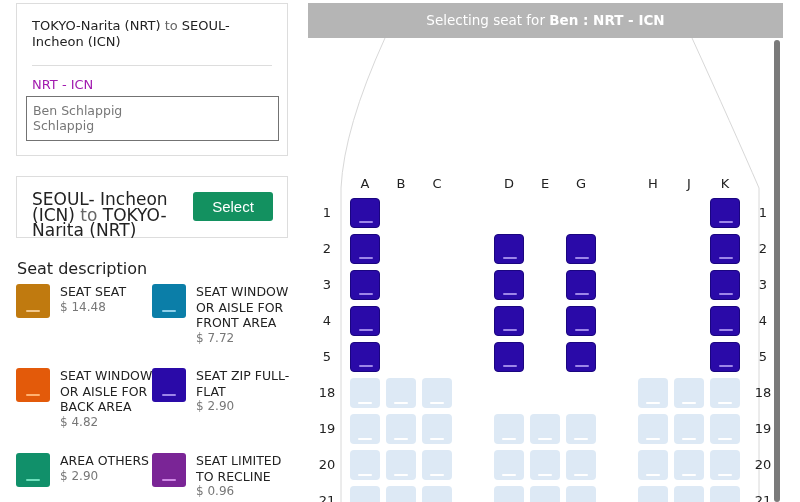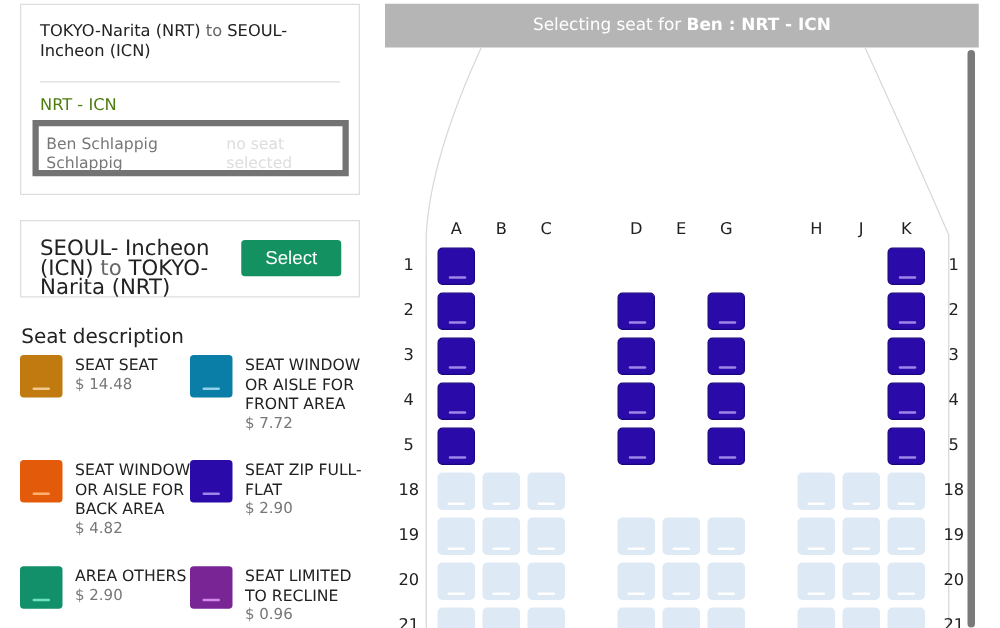--- a/index.html
+++ b/index.html
@@ -5,22 +5,22 @@
   * { box-sizing: border-box; margin: 0; padding: 0; }
   html, body { width: 800px; height: 502px; overflow: hidden; background: #fff;
     font-family: "DejaVu Sans", sans-serif; color: #222; }
   .left { position: absolute; left: 0; top: 0; width: 300px; height: 368px; }
   .card { position: absolute; left: 16px; width: 272px; border: 1px solid #ddd; background: #fff; }
   .card1 { top: 3px; height: 153px; }
   .card2 { top: 176px; height: 62px; }
   .route-title { position: absolute; left: 15px; top: 14px; width: 240px; font-size: 13px; line-height: 16px; color: #222; }
   .route-title .muted { color: #666; }
   .card-divider { position: absolute; left: 15px; right: 15px; top: 61px; height: 1px; background: #ddd; }
-  .segment { position: absolute; left: 15px; top: 73px; font-size: 13px; color: #4d7c0f; }
-  .pax-box { position: absolute; left: 9px; top: 92px; width: 253px; height: 45px; border: 5px solid #737373; background: #fff; cursor: pointer; }
+  .segment { position: absolute; left: 15px; top: 73px; font-size: 13px; color: #a21caf; }
+  .pax-box { position: absolute; left: 9px; top: 92px; width: 253px; height: 45px; border: 1px solid #737373; background: #fff; cursor: pointer; }
   .pax-name { position: absolute; left: 6px; top: 6px; width: 130px; font-size: 12.5px; line-height: 15px; color: #777; }
   .pax-seat { position: absolute; left: 150px; top: 6px; width: 80px; font-size: 12.5px; line-height: 15px; color: #ddd; }
   .return-title { position: absolute; left: 15px; top: 15px; width: 160px; font-size: 17px; line-height: 15.5px; color: #222; }
   .return-title .muted { color: #666; }
   .select-btn { position: absolute; left: 176px; top: 15px; width: 80px; height: 29px; background: #139160; color: #ffffff;
     border: none; border-radius: 3px; font-family: "Liberation Sans", sans-serif; font-size: 15px; cursor: pointer; }
   .desc-title { position: absolute; left: 17px; top: 259px; font-size: 16px; color: #222; }
   .legend-item { position: absolute; width: 140px; }
   .legend-swatch { position: absolute; left: 0; top: 0; width: 34px; height: 34px; border-radius: 3px; }
   .legend-swatch .bar { position: absolute; left: 10px; bottom: 6px; width: 14px; height: 2px; border-radius: 1px; }
@@ -48,21 +48,20 @@
   <div class="card card1">
     <div class="route-title">
       <span>TOKYO-Narita (NRT)</span>
       <span class="muted">to</span>
       <span>SEOUL-Incheon (ICN)</span>
     </div>
     <div class="card-divider"></div>
     <div class="segment">NRT - ICN</div>
     <div class="pax-box">
       <div class="pax-name">Ben Schlappig Schlappig</div>
-      <div class="pax-seat">no seat selected</div>
     </div>
   </div>
 
   <div class="card card2">
     <div class="return-title">
       <span>SEOUL- Incheon (ICN)</span>
       <span class="muted">to</span>
       <span>TOKYO-Narita (NRT)</span>
     </div>
     <button class="select-btn">Select</button>

